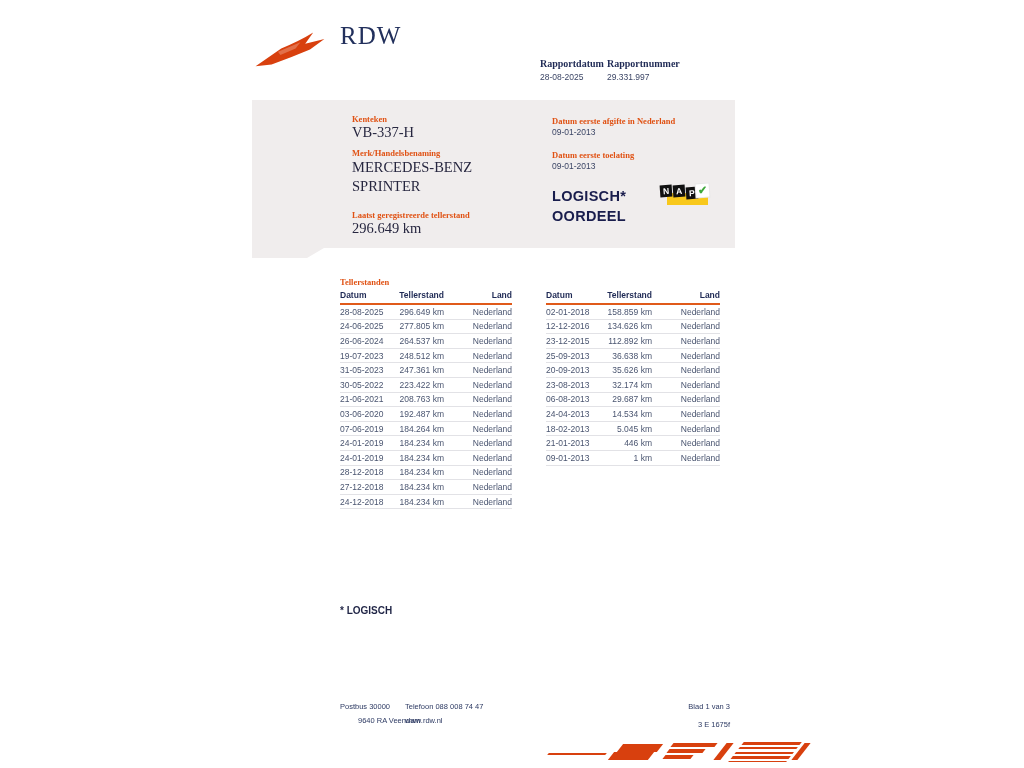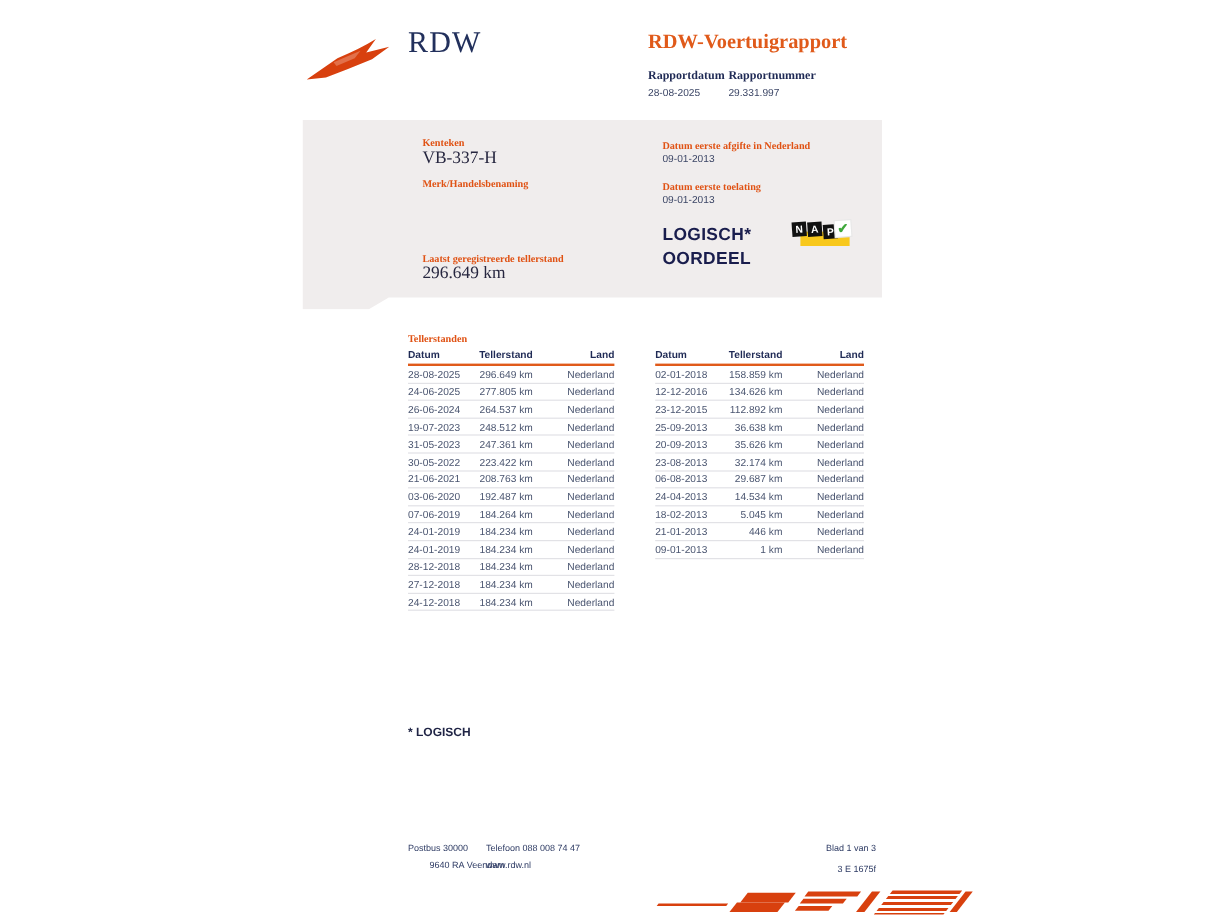--- a/index.html
+++ b/index.html
@@ -89,36 +89,36 @@
 </head>
 <body>
 
 <div class="page">
 
   <svg class="logo-mark" viewBox="0 0 100 56">
     <path d="M2 52 L34 30 Q58 20 74 10 L64 24 L88 18 L70 31 Q46 41 22 50 Z" fill="#d8400e"></path>
     <path d="M30 34 L58 22 L52 30 L33 38 Z" fill="#ffffff" opacity="0.25"></path>
   </svg>
   <div class="logo-text">RDW</div>
-  <div class="report-title">RDW-Voertuigrapport</div>
 
   <div class="meta-date">
     <div class="meta-label">Rapportdatum</div>
     <div class="meta-value">28-08-2025</div>
   </div>
   <div class="meta-num">
     <div class="meta-label">Rapportnummer</div>
     <div class="meta-value">29.331.997</div>
   </div>
 
   <div class="vbox">
     <div class="olabel v-kent-l">Kenteken</div>
     <div class="serif-val v-kent">VB-337-H</div>
 
     <div class="olabel v-merk-l">Merk/Handelsbenaming</div>
+    <div class="serif-val v-merk">MERCEDES-BENZ SPRINTER</div>
 
     <div class="olabel v-tell-l">Laatst geregistreerde tellerstand</div>
     <div class="serif-val v-tell">296.649 km</div>
 
     <div class="olabel v-afg-l">Datum eerste afgifte in Nederland</div>
     <div class="v-afg">09-01-2013</div>
 
     <div class="olabel v-toe-l">Datum eerste toelating</div>
     <div class="v-toe">09-01-2013</div>
 

